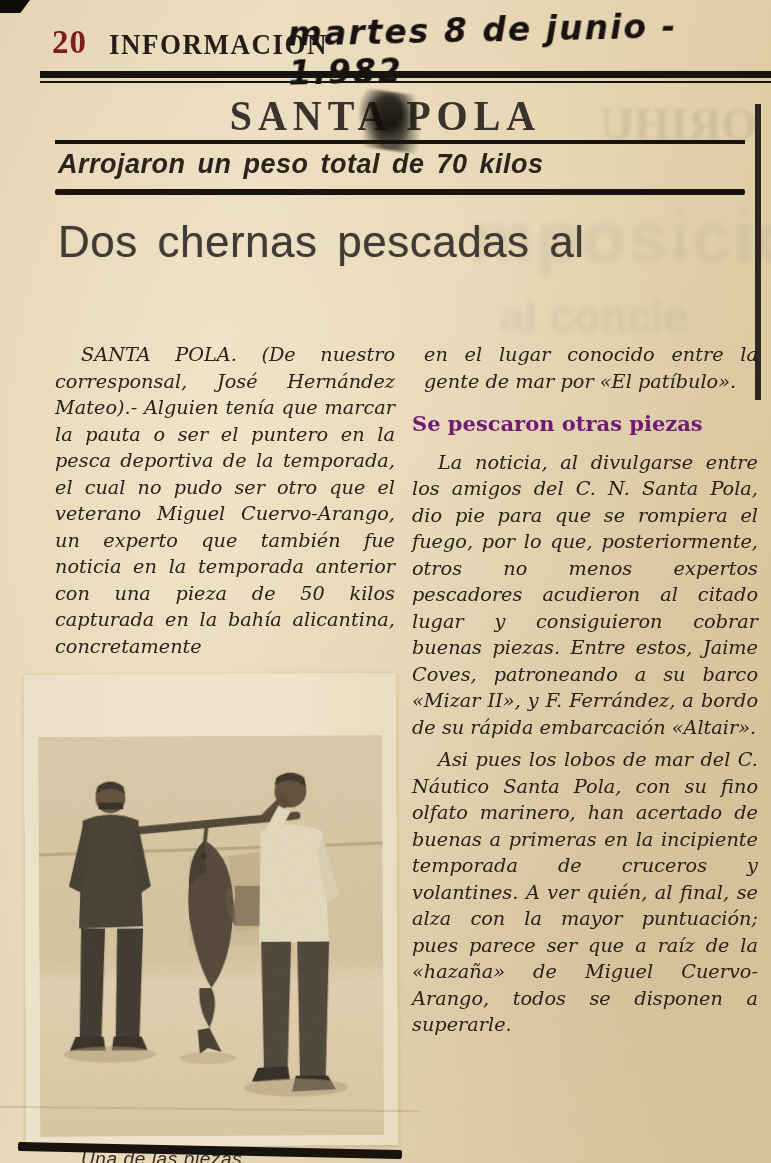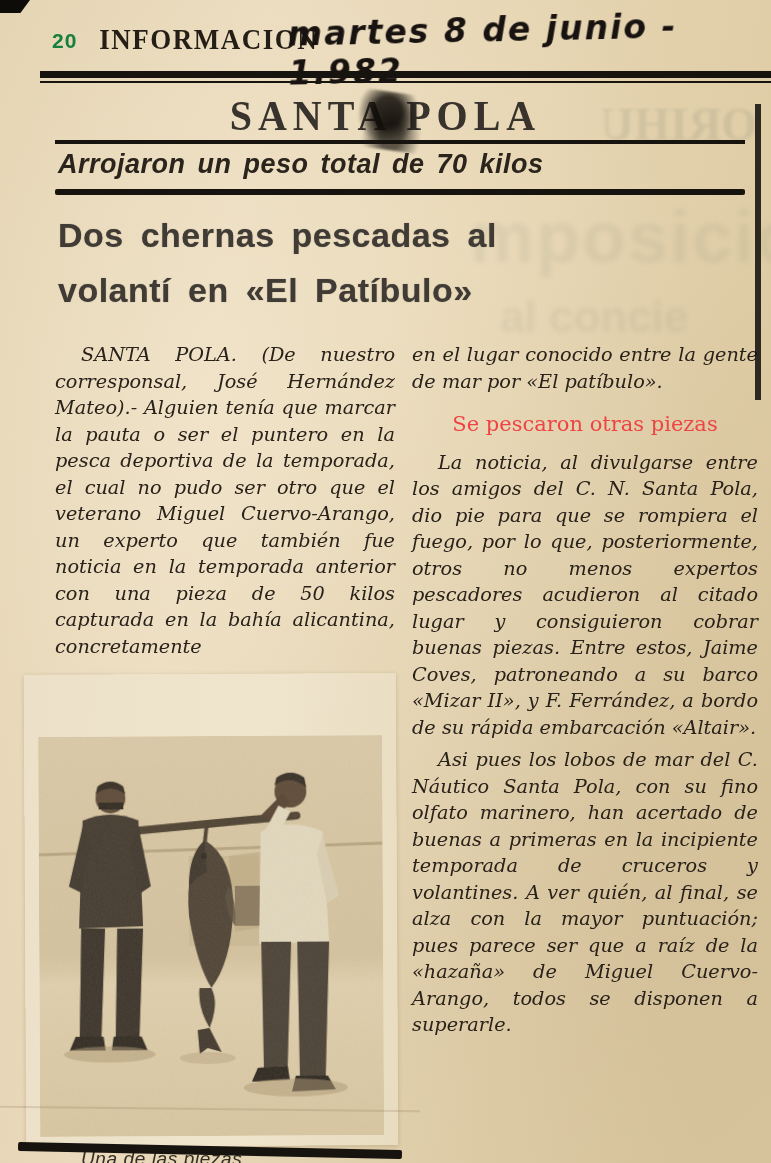--- a/index.html
+++ b/index.html
@@ -8,21 +8,21 @@
     font-family:"DejaVu Serif", serif;
     background:
       radial-gradient(ellipse at 28% 35%, rgba(255,250,232,.30), transparent 62%),
       radial-gradient(ellipse at 85% 80%, rgba(120,95,60,.10), transparent 55%),
       linear-gradient(100deg,#e2d1ae,#ead9bb 28%,#e6d5b2 55%,#ddcaa2 92%);
   }
   [data-interactable]{cursor:default;}
 
   
   .hdr{position:absolute;left:52px;top:24px;display:flex;align-items:baseline;white-space:nowrap;}
-  .pgnum{font-family:Liberation Sans, sans-serif;font-weight:bold;font-size:21px;color:#15803d;letter-spacing:1px;}
+  .pgnum{font-family:Liberation Serif, serif;font-weight:bold;font-size:33px;color:#7f1d1d;letter-spacing:1px;}
   .masthead{font-family:"Liberation Serif",serif;font-weight:bold;font-size:27px;color:#241e16;margin-left:22px;letter-spacing:1.5px;transform:scaleY(1.08);}
   .hand{
     position:absolute;left:288px;top:10px;width:440px;
     font-family:"DejaVu Sans",sans-serif;font-weight:bold;font-style:italic;
     font-size:33px;color:#181310;letter-spacing:2px;transform:rotate(-1.2deg);
     filter:blur(.2px);
   }
 
   
   .rule{position:absolute;background:#17130e;}
@@ -43,35 +43,35 @@
       radial-gradient(ellipse at 45% 35%, rgba(15,12,8,.85) 0 28%, transparent 62%),
       radial-gradient(ellipse at 55% 75%, rgba(15,12,8,.65) 0 22%, transparent 60%);
     transform:rotate(8deg);filter:blur(1px);
   }
   .kicker{
     position:absolute;left:58px;top:149px;
     font-family:"Liberation Sans",sans-serif;font-weight:bold;font-style:italic;
     font-size:27px;color:#2a241d;letter-spacing:.5px;word-spacing:4px;transform:scaleY(1.04);
   }
   .headline{
-    position:absolute;left:58px;top:208px;width:700px;
-    font-family:"Liberation Sans",sans-serif;font-weight:bold;
-    font-size:34px;line-height:55px;color:#403b35;letter-spacing:.5px;word-spacing:7px;
+    position:absolute;left:58px;top:214px;width:700px;
+    font-family:"Liberation Sans",sans-serif;font-weight:normal;
+    font-size:44px;line-height:55px;color:#403b35;letter-spacing:.5px;word-spacing:7px;
     text-shadow:0 0 1px rgba(64,59,53,.5);
   }
 
   
   .col{position:absolute;top:342px;color:#29221a;font-size:19.3px;line-height:26.5px;text-align:justify;}
   .col-left{left:55px;width:340px;}
   .col-right{left:412px;width:346px;}
   .col p{margin:0 0 6px 0;text-indent:26px;font-style:italic;}
-  .col p.noindent{text-indent:0;}
+  .col p.noindent{text-indent:0;margin-left:12px;}
   .subhead{
-    font-family:"DejaVu Serif",serif;font-weight:normal;font-size:21px;color:#ef4444;
-    margin:16px 0 12px 0;text-align:center;
+    font-family:"DejaVu Serif",serif;font-weight:bold;font-size:21px;color:#701a75;
+    margin:16px 0 12px 0;text-align:left;
   }
 
   
   .photo-wrap{
     position:relative;width:372px;margin:14px 0 0 -30px;height:472px;
     background:linear-gradient(95deg,#ece1c8,#efe5cd 60%,#e8dcc0);
     box-shadow:0 1px 4px rgba(90,70,40,.25);
     transform:rotate(-.3deg);
   }
   .photo-wrap svg{position:absolute;left:14px;top:62px;}
@@ -116,21 +116,20 @@
 
 <div class="section-title" data-interactable="false">SANTA POLA</div>
 <div class="ink-smudge" data-interactable="false"></div>
 <div class="rule rule-mid" data-interactable="false"></div>
 
 <div class="kicker" data-interactable="false">Arrojaron un peso total de 70 kilos</div>
 <div class="rule rule-kick" data-interactable="false"></div>
 
 <div class="headline" data-interactable="false">
   <div data-interactable="false">Dos chernas pescadas al</div>
-  <div data-interactable="false">volantí en «El Patíbulo»</div>
 </div>
 
 <div class="col col-left" data-interactable="false">
   <p data-interactable="false">SANTA POLA. (De nuestro corresponsal, José Hernández Mateo).- Alguien tenía que marcar la pauta o ser el puntero en la pesca deportiva de la temporada, el cual no pudo ser otro que el veterano Miguel Cuervo-Arango, un experto que también fue noticia en la temporada anterior con una pieza de 50 kilos capturada en la bahía alicantina, concretamente</p>
 
   <div class="photo-wrap" data-interactable="false">
     <svg data-interactable="false" width="344" height="400" viewBox="0 0 344 400">
       <defs>
         <filter id="grain" x="0" y="0" width="100%" height="100%">
           <feTurbulence type="fractalNoise" baseFrequency="0.8" numOctaves="2" result="n"></feTurbulence>

